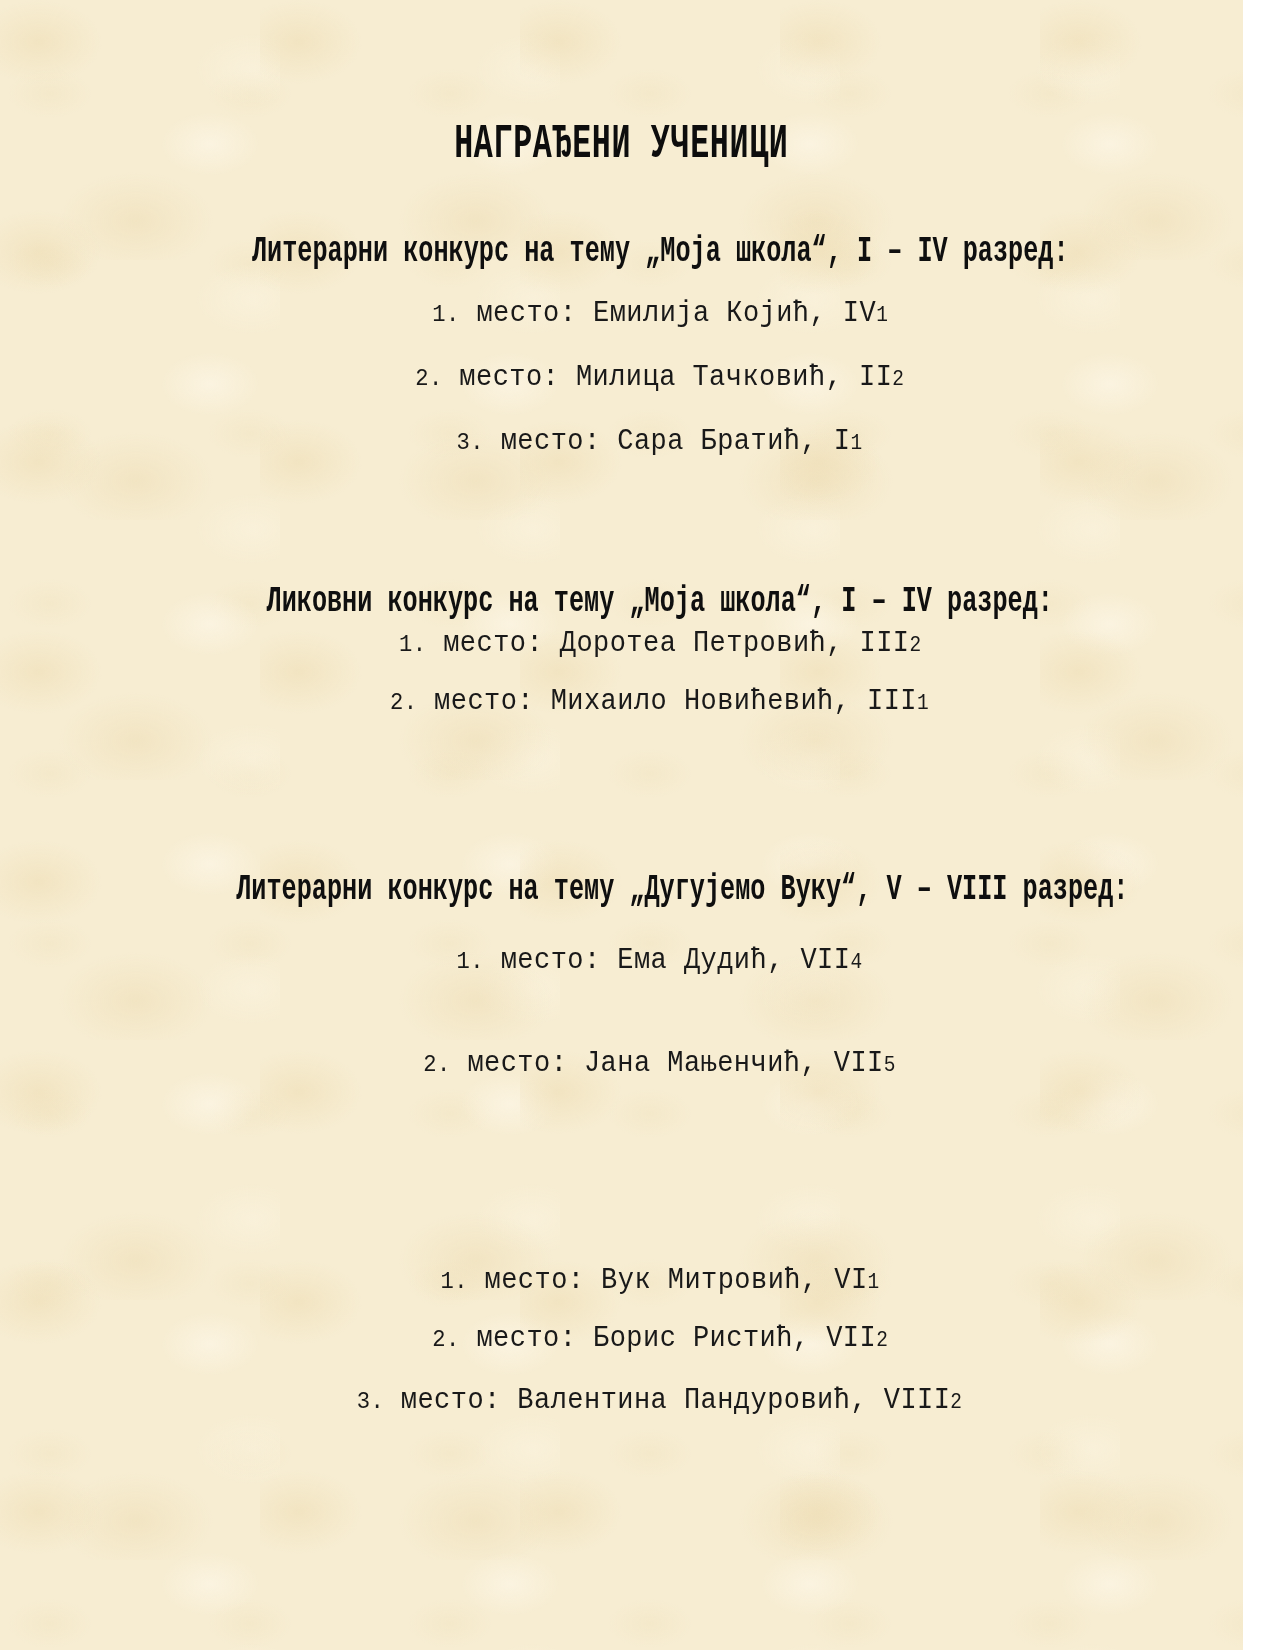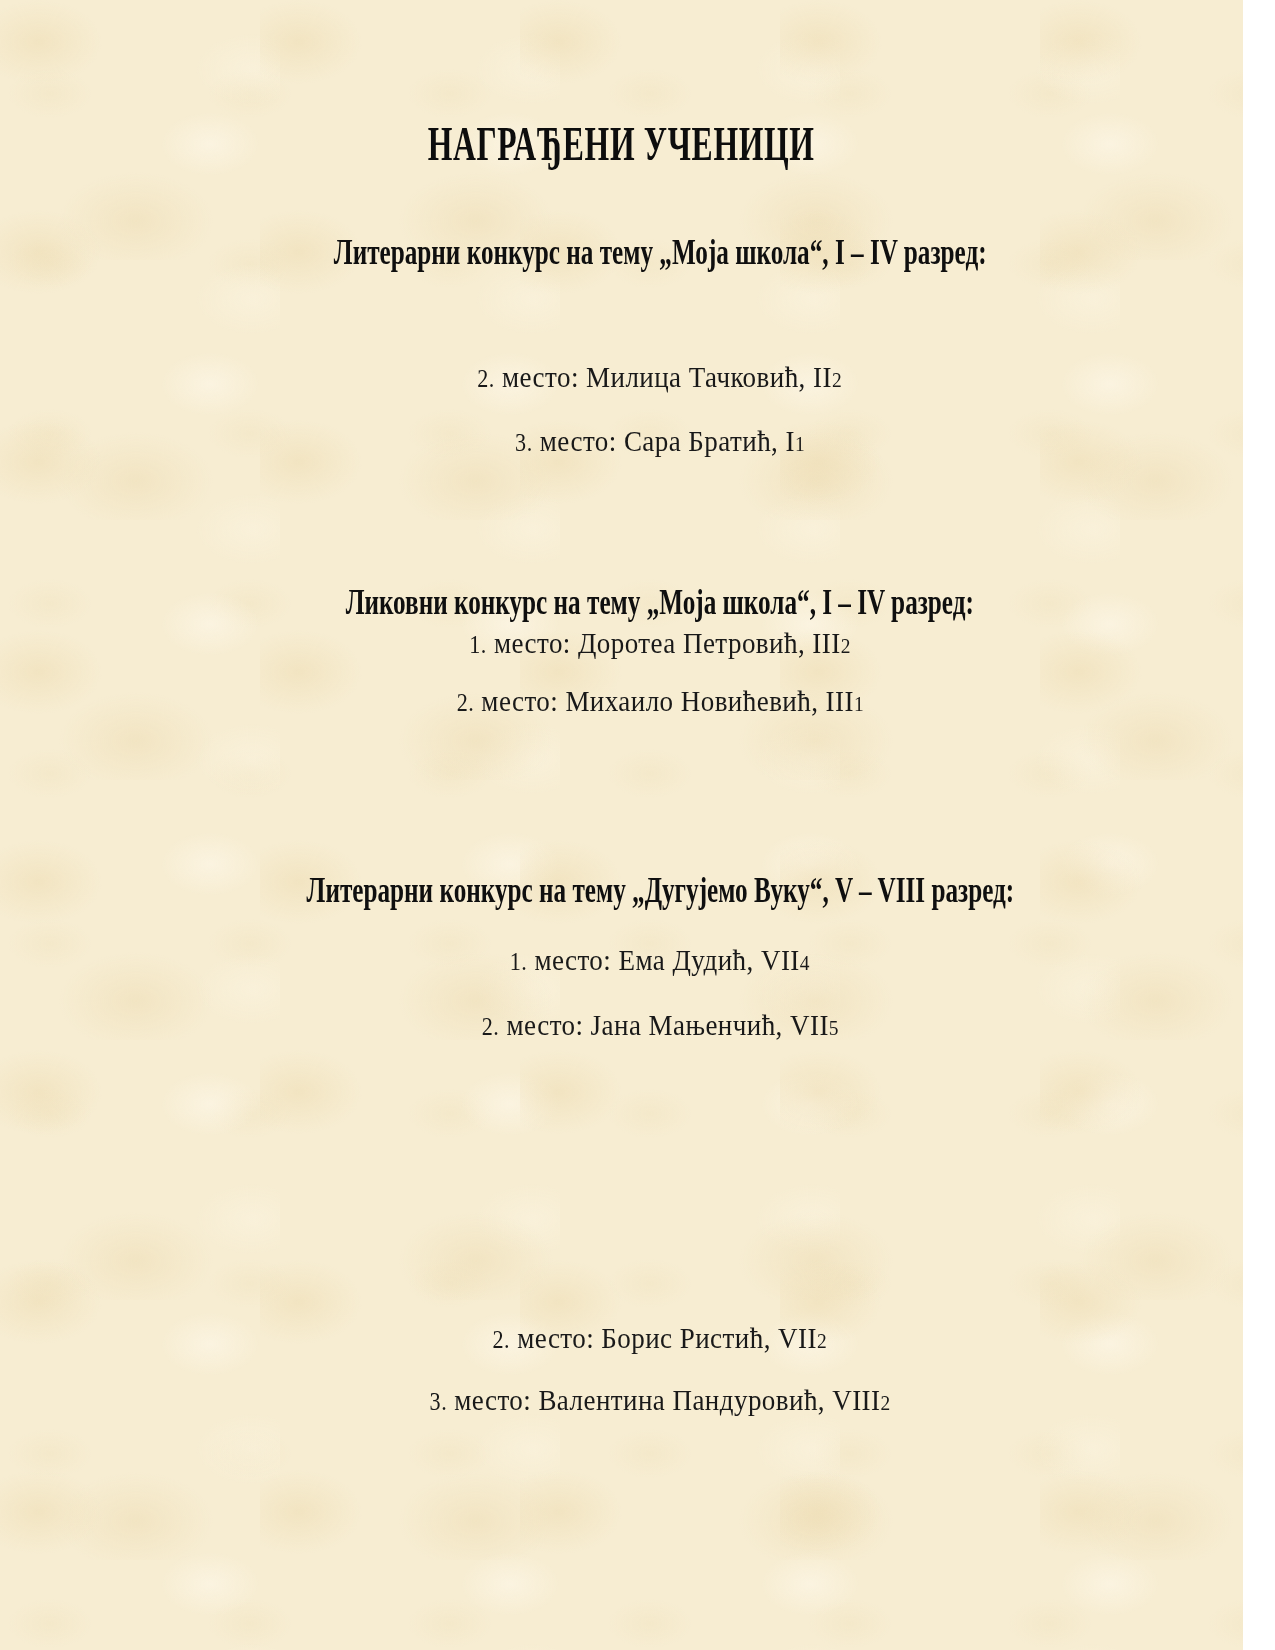--- a/index.html
+++ b/index.html
@@ -6,21 +6,21 @@
     margin: 0;
     padding: 0;
     background: #ffffff;
   }
   .page {
     position: relative;
     width: 1275px;
     height: 1650px;
     background: #ffffff;
     overflow: hidden;
-    font-family: Liberation Serif, serif;
+    font-family: Liberation Mono, monospace;
   }
   
   .parchment {
     position: absolute;
     left: 0; top: 0;
     width: 1243px;
     height: 1650px;
     background-color: #f7edd2;
     background-image:
       radial-gradient(ellipse 90px 60px at 15% 20%, rgba(238,221,180,0.55), rgba(238,221,180,0) 70%),
@@ -89,20 +89,23 @@
 <div class="page">
   <div class="parchment"></div>
 
   <div class="line line-title" style="top:120px">
     <span class="scale title-text">НАГРАЂЕНИ УЧЕНИЦИ</span>
   </div>
 
   <div class="line" style="top:234px">
     <span class="scale heading-text">Литерарни конкурс на тему „Моја школа“, I – IV разред:</span>
   </div>
+  <div class="line" style="top:298px">
+    <span class="scale item-text"><span class="rank">1.</span> <span>место: Емилија Којић, IV</span><span class="cls">1</span></span>
+  </div>
   <div class="line" style="top:362px">
     <span class="scale item-text"><span class="rank">2.</span> <span>место: Милица Тачковић, II</span><span class="cls">2</span></span>
   </div>
   <div class="line" style="top:426px">
     <span class="scale item-text"><span class="rank">3.</span> <span>место: Сара Братић, I</span><span class="cls">1</span></span>
   </div>
 
   <div class="line" style="top:584px">
     <span class="scale heading-text">Ликовни конкурс на тему „Моја школа“, I – IV разред:</span>
   </div>
@@ -112,24 +115,27 @@
   <div class="line" style="top:686px">
     <span class="scale item-text"><span class="rank">2.</span> <span>место: Михаило Новићевић, III</span><span class="cls">1</span></span>
   </div>
 
   <div class="line" style="top:872px">
     <span class="scale heading-text">Литерарни конкурс на тему „Дугујемо Вуку“, V – VIII разред:</span>
   </div>
   <div class="line" style="top:945px">
     <span class="scale item-text"><span class="rank">1.</span> <span>место: Ема Дудић, VII</span><span class="cls">4</span></span>
   </div>
-  <div class="line" style="top:1010px">
+  <div class="line" style="top:1048px">
     <span class="scale item-text"><span class="rank">2.</span> <span>место: Јана Мањенчић, VII</span><span class="cls">5</span></span>
   </div>
 
+  <div class="line" style="top:1265px">
+    <span class="scale item-text"><span class="rank">1.</span> <span>место: Вук Митровић, VI</span><span class="cls">1</span></span>
+  </div>
   <div class="line" style="top:1323px">
     <span class="scale item-text"><span class="rank">2.</span> <span>место: Борис Ристић, VII</span><span class="cls">2</span></span>
   </div>
   <div class="line" style="top:1385px">
     <span class="scale item-text"><span class="rank">3.</span> <span>место: Валентина Пандуровић, VIII</span><span class="cls">2</span></span>
   </div>
 
 </div>
 
 </body></html>

